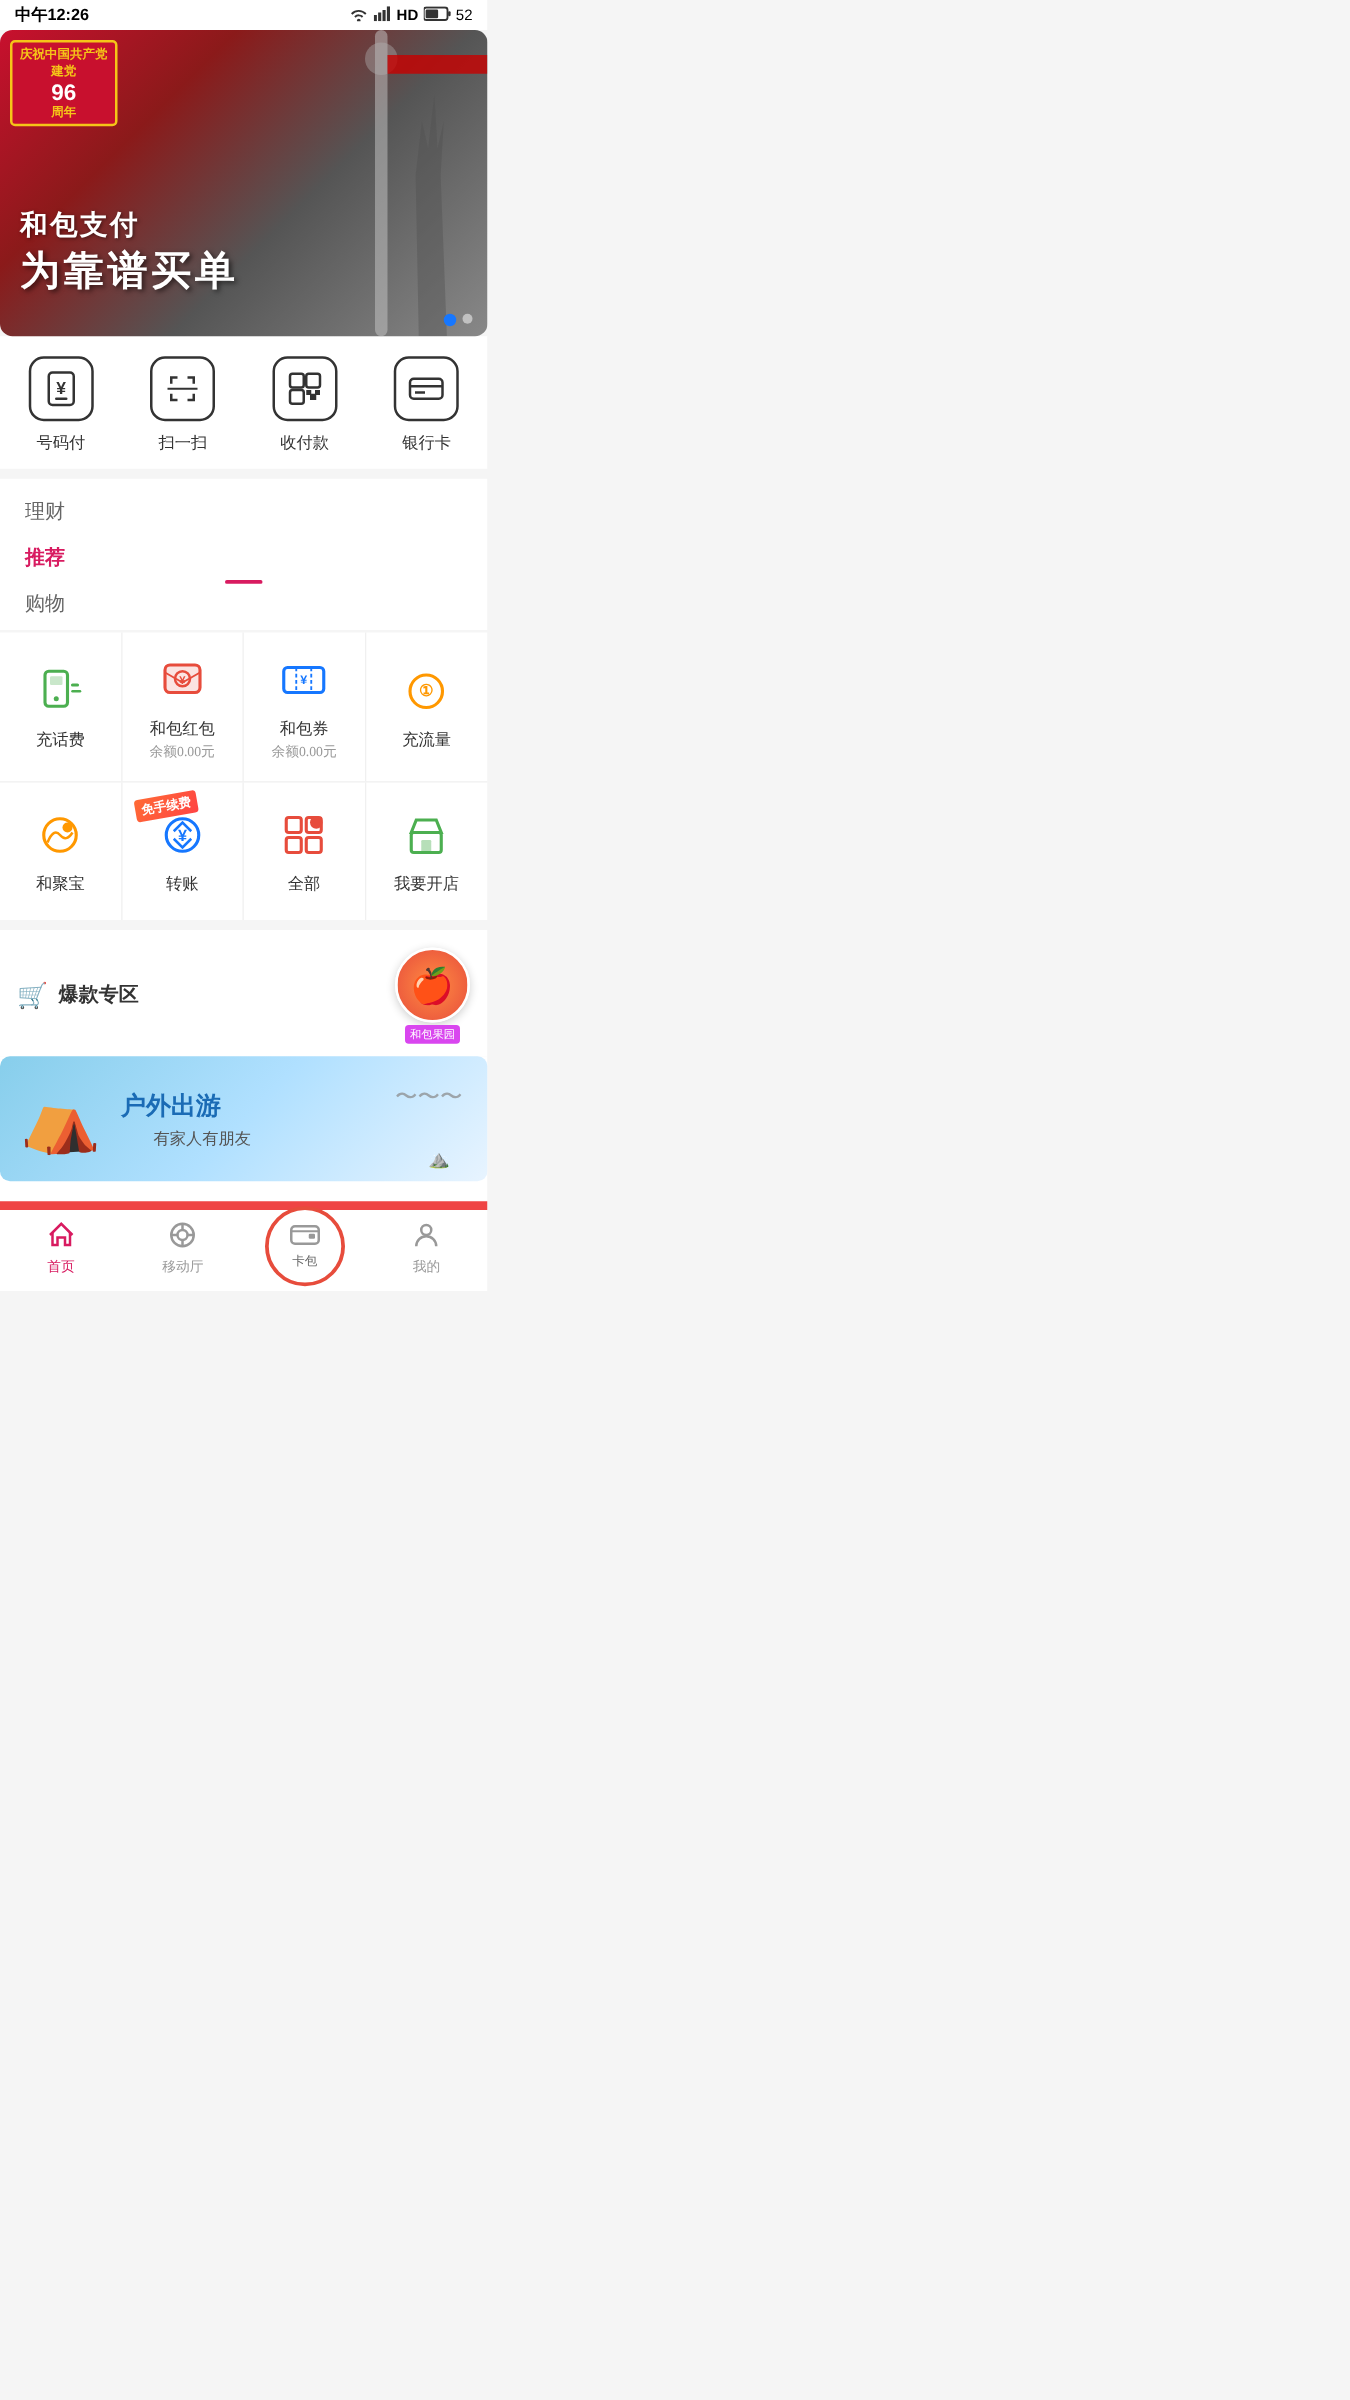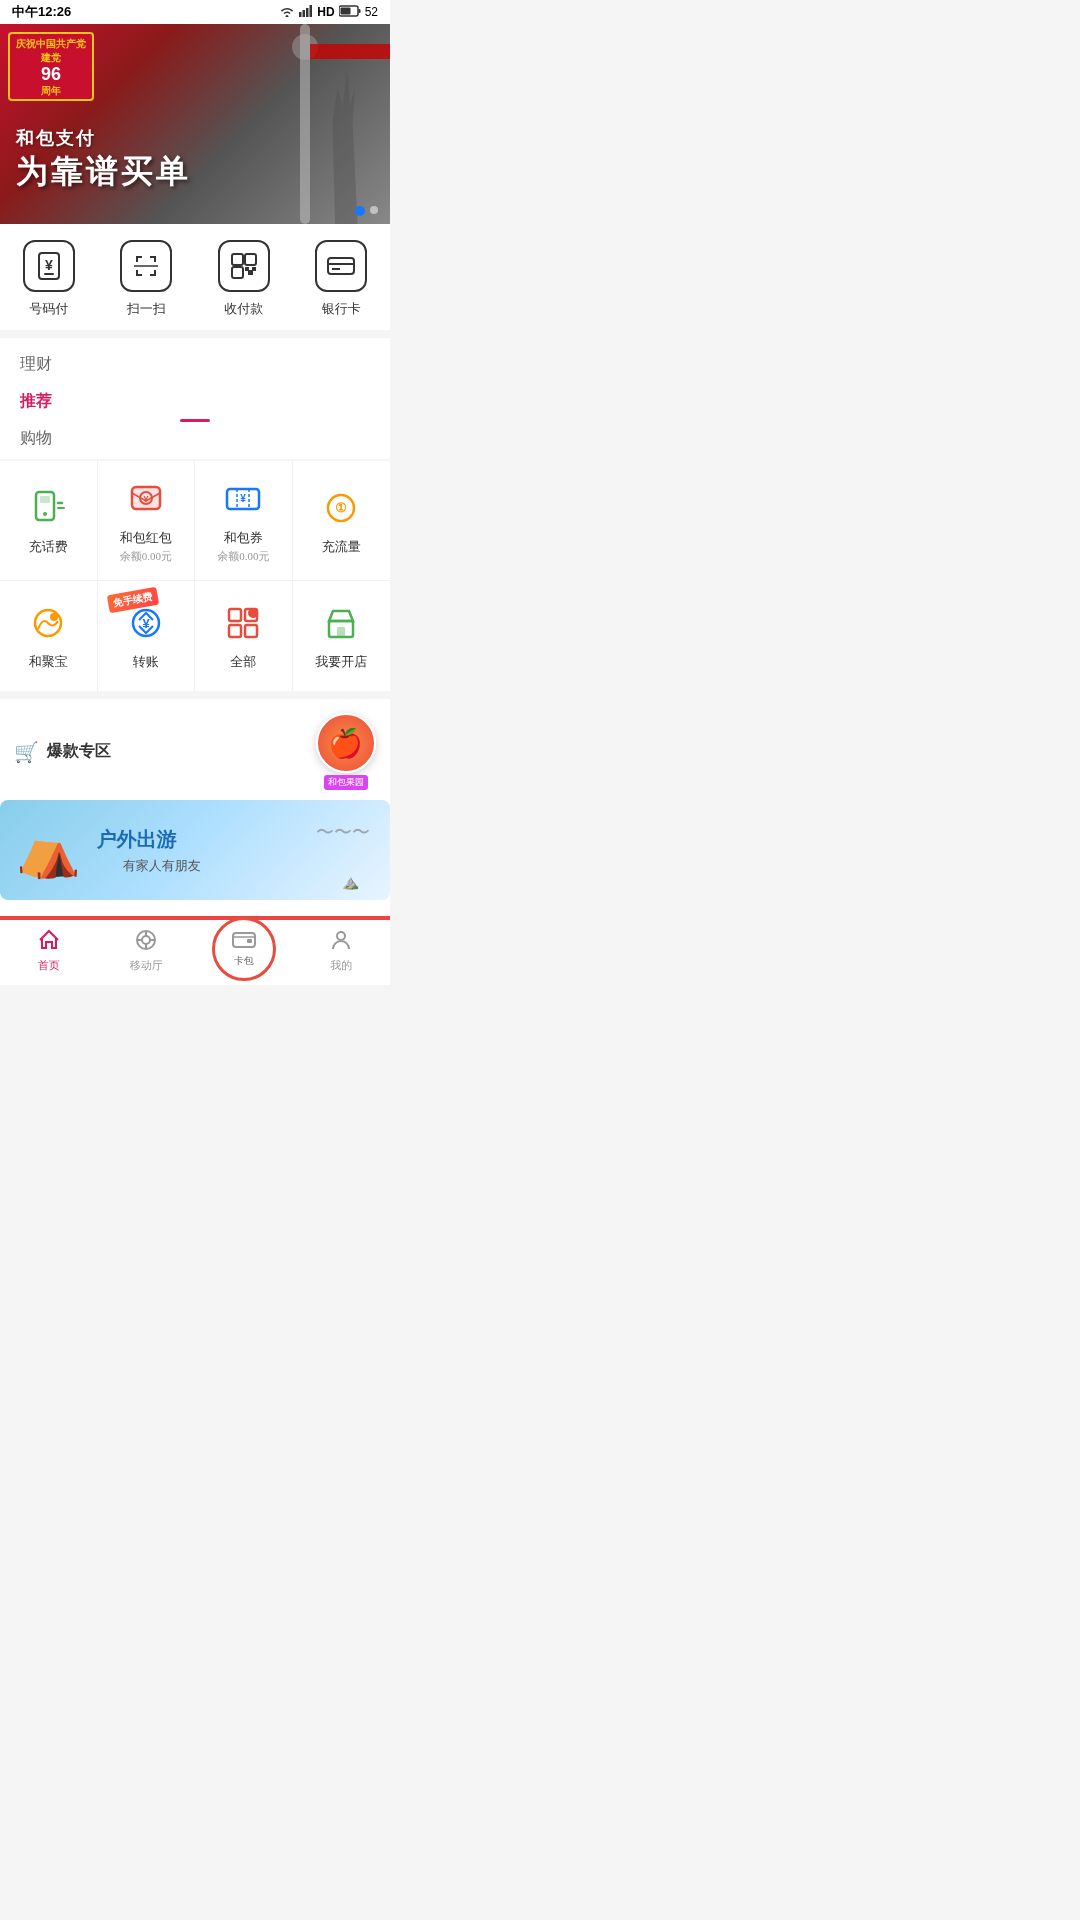--- a/index.html
+++ b/index.html
@@ -23,24 +23,25 @@
       font-size: 13px;
       font-weight: 500;
       height: 24px;
     }
     .status-bar .time { font-weight: 600; }
     .status-icons { display: flex; align-items: center; gap: 4px; font-size: 12px; justify-content: flex-end; }
 
     
     .banner {
       width: 100%;
-      height: 200px;
+      height: 245px;
       background: linear-gradient(135deg, #c8102e 0%, #8b1a1a 30%, #555 60%, #888 100%);
       position: relative;
       overflow: hidden;
+      border-radius: 10px;
     }
     .banner-badge {
       position: absolute;
       top: 8px;
       left: 8px;
       background: #c8102e;
       border: 2px solid #f5c518;
       border-radius: 4px;
       padding: 2px 6px;
       color: #f5c518;
@@ -49,21 +50,21 @@
       line-height: 1.3;
       text-align: center;
     }
     .banner-badge .main-text { font-size: 18px; color: #fff; font-weight: 900; display: block; line-height: 1; }
     .banner-text {
       position: absolute;
       bottom: 30px;
       left: 16px;
       color: #fff;
     }
-    .banner-text .line1 { font-size: 18px; font-weight: 600; letter-spacing: 2px; text-shadow: 1px 1px 3px rgba(0,0,0,0.5); }
+    .banner-text .line1 { font-size: 22px; font-weight: 600; letter-spacing: 2px; text-shadow: 1px 1px 3px rgba(0,0,0,0.5); }
     .banner-text .line2 { font-size: 32px; font-weight: 900; letter-spacing: 3px; text-shadow: 2px 2px 4px rgba(0,0,0,0.6); }
     .banner-dots {
       position: absolute;
       bottom: 8px;
       right: 12px;
       display: flex;
       gap: 5px;
     }
     .banner-dots span {
       width: 8px; height: 8px;
@@ -230,21 +231,21 @@
       opacity: 0.7;
     }
 
     
     .bottom-nav {
       background: #fff;
       display: flex;
       justify-content: space-around;
       align-items: center;
       padding: 8px 0 12px;
-      border-top: 4px solid #ef4444;
+      border-top: 7px solid #ef4444;
       position: relative;
     }
     .nav-item {
       display: flex;
       flex-direction: column;
       align-items: center;
       gap: 3px;
       cursor: pointer;
       flex: 1;
     }

